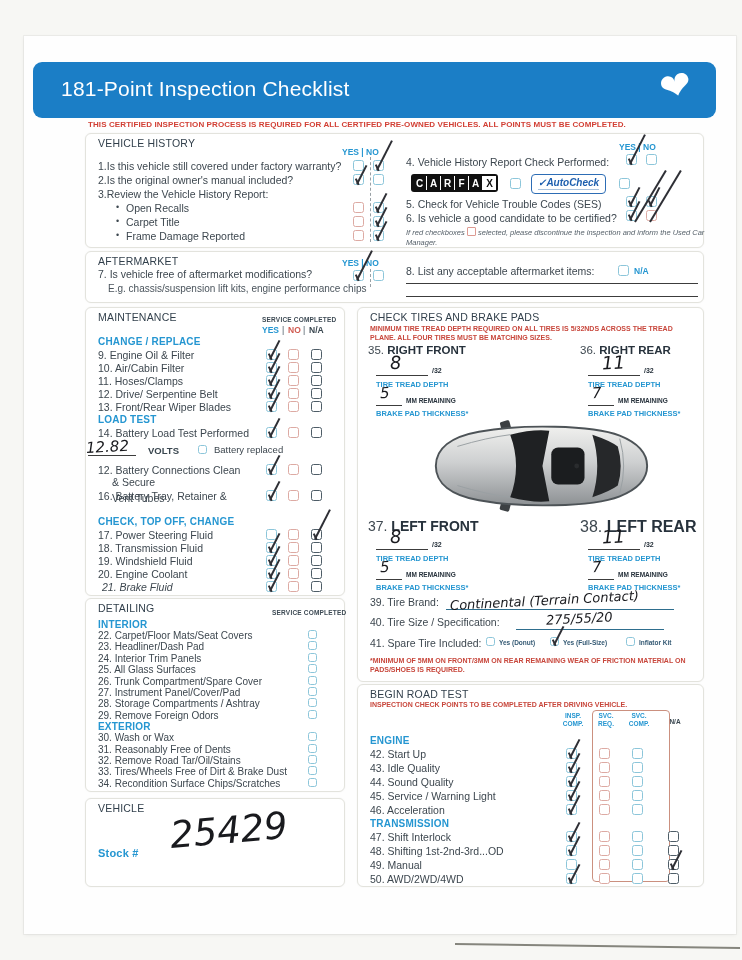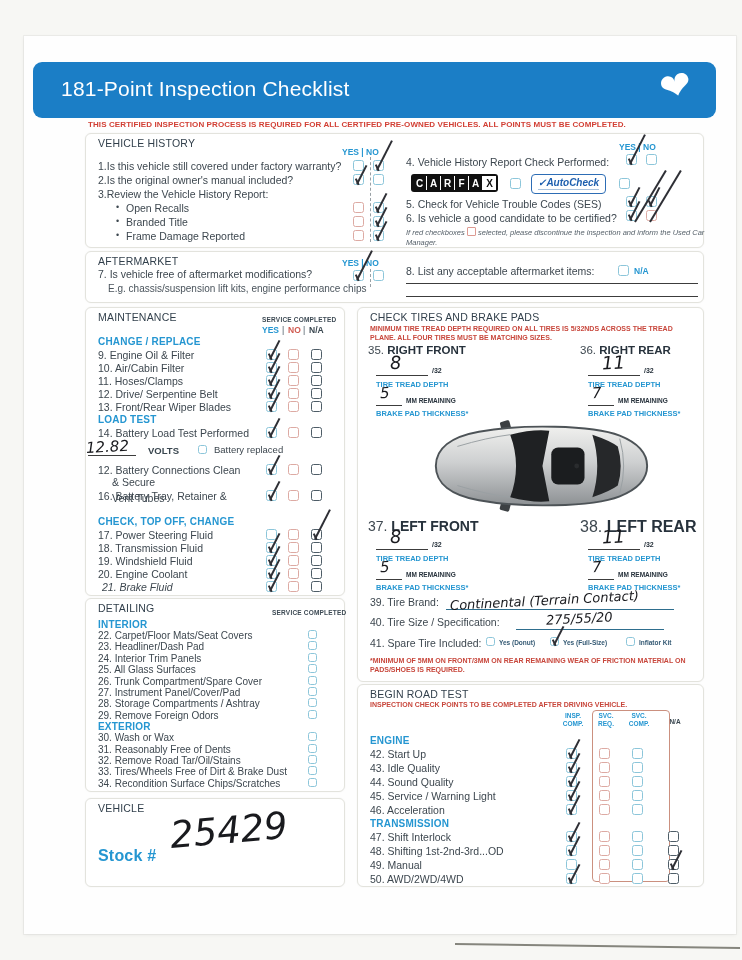--- a/index.html
+++ b/index.html
@@ -72,21 +72,21 @@
         </span>
         <span class="cb c-blue" style="left: 287px; top: 40px;"></span>
         <span class="q" style="left: 12px; top: 54px;">3.Review the Vehicle History Report:</span>
         <span class="bullet" style="left: 30px; top: 68px;">•</span>
         <span class="q" style="left: 40px; top: 68px;">Open Recalls</span>
         <span class="cb c-red" style="left: 267px; top: 68px;"></span>
         <span class="cb c-blue" style="left: 287px; top: 68px;">
           <i class="tick"></i>
         </span>
         <span class="bullet" style="left: 30px; top: 82px;">•</span>
-        <span class="q" style="left: 40px; top: 82px;">Branded Title</span>
+        <span class="q" style="left: 40px; top: 82px;">Carpet Title</span>
         <span class="cb c-red" style="left: 267px; top: 82px;"></span>
         <span class="cb c-blue" style="left: 287px; top: 82px;">
           <i class="tick"></i>
         </span>
         <span class="bullet" style="left: 30px; top: 96px;">•</span>
         <span class="q" style="left: 40px; top: 96px;">Frame Damage Reported</span>
         <span class="cb c-red" style="left: 267px; top: 96px;"></span>
         <span class="cb c-blue" style="left: 287px; top: 96px;">
           <i class="tick"></i>
         </span>
@@ -357,21 +357,21 @@
         <span class="cb c-blue sm" style="left: 222px; top: 156px;"></span>
         <span class="q" style="left: 12px; top: 167.4px; font-size: 10px; text-align: right;">33. Tires/Wheels Free of Dirt &amp; Brake Dust</span>
         <span class="cb c-blue sm" style="left: 222px; top: 167.4px;"></span>
         <span class="q" style="left: 12px; top: 178.8px; font-size: 10px;">34. Recondition Surface Chips/Scratches</span>
         <span class="cb c-blue sm" style="left: 222px; top: 178.8px;"></span>
       </div>
   </section>
 
   <section class="sec" id="veh" style="left:85px;top:798px;width:258px;height:87px">
     <span class="sec-title">VEHICLE</span>
-    <span class="subhead" style="left:12px;top:48px;font-size:16px">Stock #</span>
+    <span class="subhead" style="left:12px;top:48px;font-size:11px">Stock #</span>
     <span class="hand" style="left:84px;top:10px;font-size:37px;transform:rotate(-5deg)">25429</span>
   </section>
 
   <section class="sec" id="road" style="left:357px;top:684px;width:345px;height:201px">
     <span class="sec-title">BEGIN ROAD TEST</span>
     <div class="rednote" style="left:12px;top:15px;width:322px">INSPECTION CHECK POINTS TO BE COMPLETED AFTER DRIVING VEHICLE.</div>
     <div class="redrect" style="left:234px;top:25px;width:76px;height:170px"></div>
     <div id="road-body">
         <span class="colhdr" style="left: 203px; top: 27px; font-size: 6.5px; width: 24px; text-align: center; color: rgb(37, 150, 209);">INSP.</span>
         <span class="colhdr" style="left: 203px; top: 35px; font-size: 6.5px; width: 24px; text-align: center; color: rgb(37, 150, 209);">COMP.</span>

